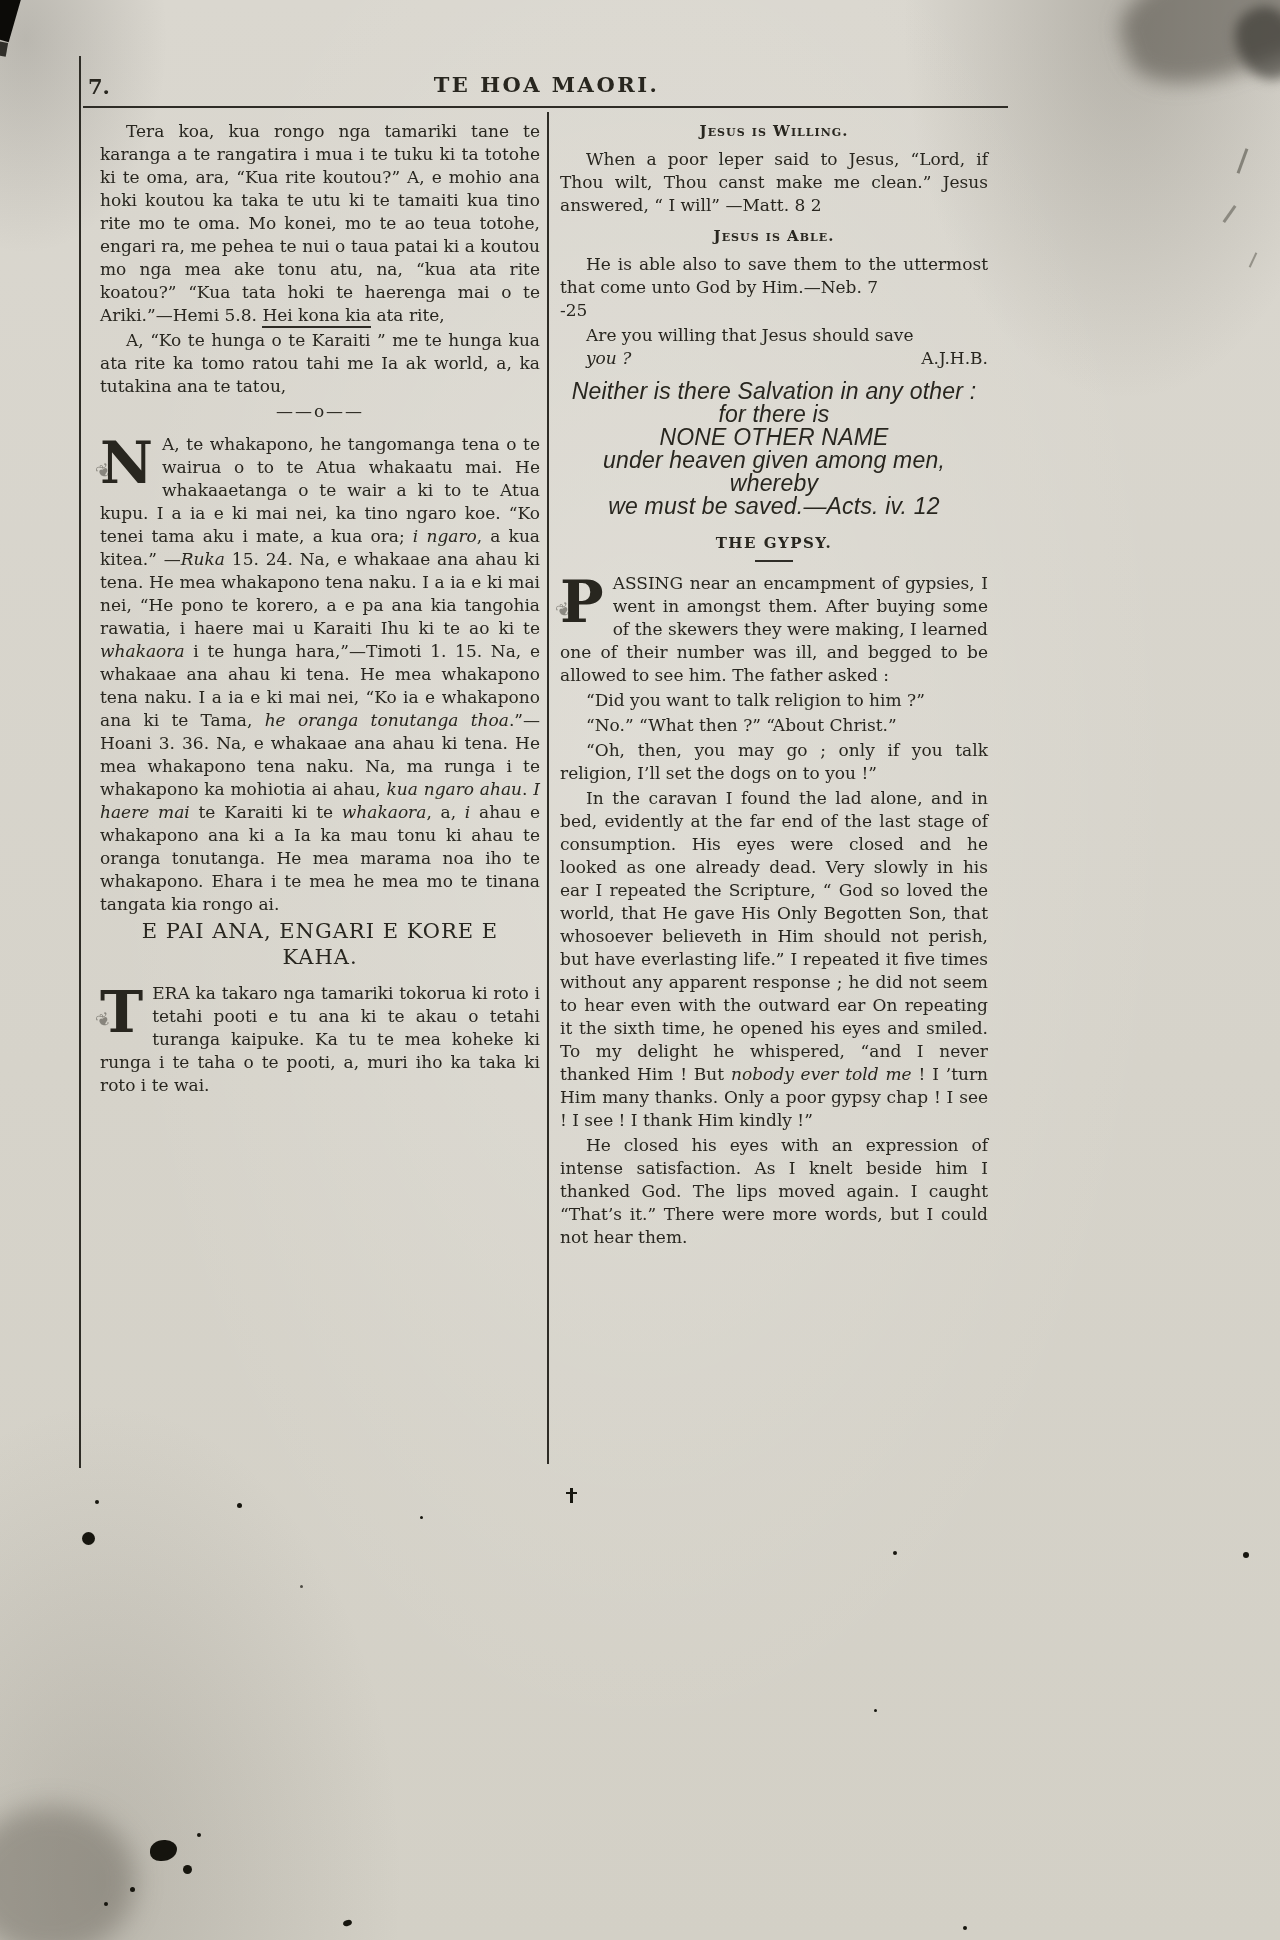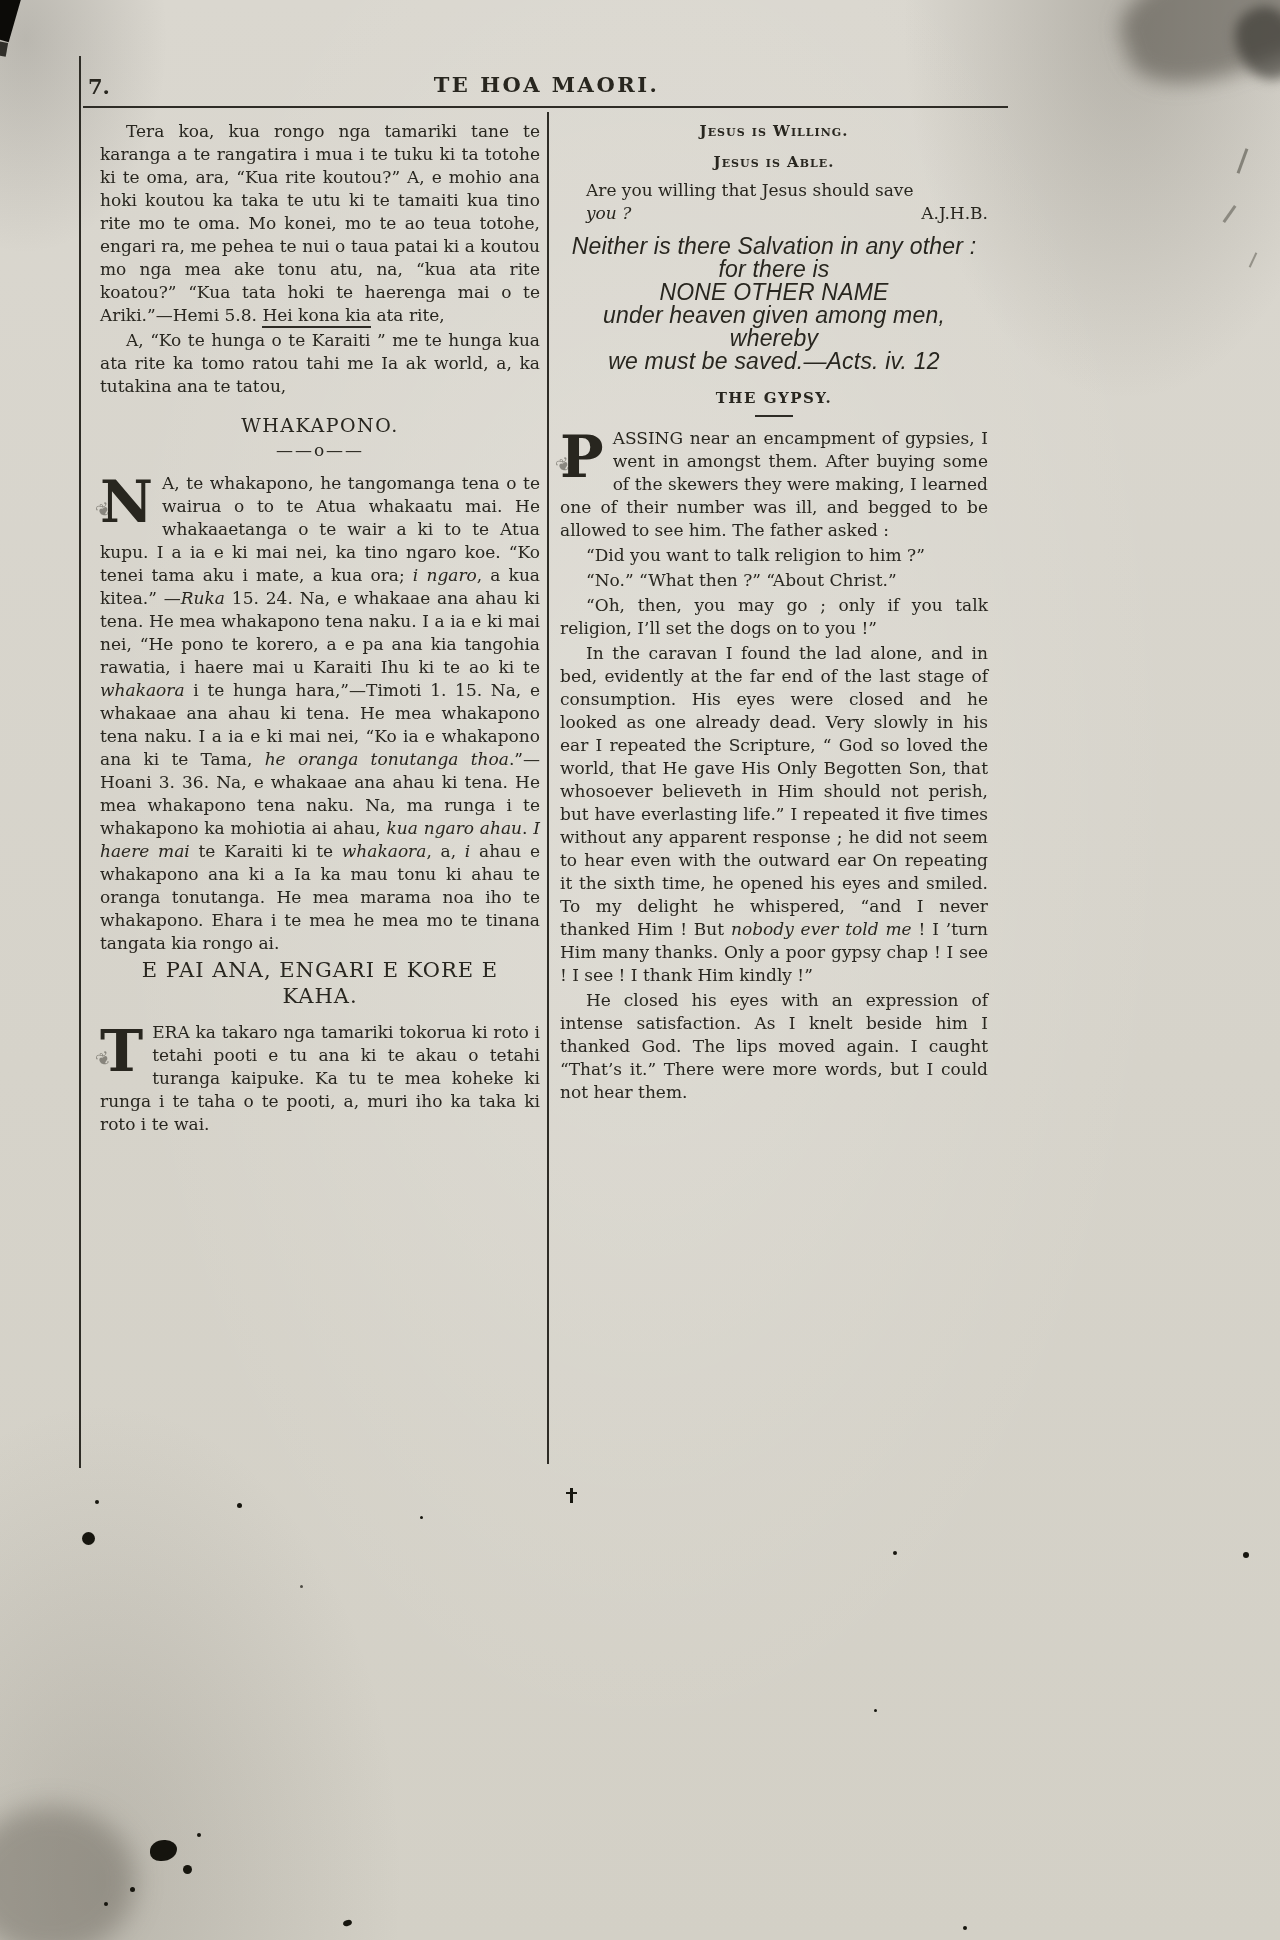--- a/index.html
+++ b/index.html
@@ -58,39 +58,41 @@
 <div class="masthead">TE HOA MAORI.</div>
 
 <div class="rule" style="left:83px;top:106px;width:925px;height:2px;"></div>
 <div class="rule" style="left:79px;top:56px;width:2px;height:1412px;"></div>
 <div class="rule" style="left:547px;top:112px;width:2px;height:1352px;"></div>
 
 <section class="col col-left">
   <p><span>Tera koa, kua rongo nga tamariki tane te karanga a te rangatira i mua i te tuku ki ta totohe ki te oma, ara, “Kua rite koutou?”  A, e mohio ana hoki koutou ka taka te utu ki te tamaiti kua tino rite mo te oma.  Mo konei, mo te ao teua totohe, engari ra, me pehea te nui o taua patai ki a koutou mo nga mea ake tonu atu, na, “kua ata rite koatou?”  “Kua tata hoki te haerenga mai o te Ariki.”—Hemi 5.8.  </span><span class="uline">Hei kona kia</span><span> ata rite,</span></p>
   <p>A, “Ko te hunga o te Karaiti ” me te hunga kua ata rite ka tomo ratou tahi me Ia ak world, a, ka tutakina ana te tatou,</p>
 
-  <h2 class="lhead h-center">WHAKAPONO.</h2>
   <div class="orn">——o——</div>
 
   <p class="noindent">
     <span class="dropcap">N</span><span><span>A, te whakapono, he tangomanga tena o te wairua o to te Atua whakaatu mai.  He whakaaetanga o te wair a ki to te Atua kupu.  I a ia e ki mai nei, ka tino ngaro koe.  “Ko tenei tama aku i mate, a kua ora; </span><span class="it">i ngaro</span><span>, a kua kitea.” —</span><span class="it">Ruka</span><span> 15. 24.  Na, e whakaae ana ahau ki tena. He mea whakapono tena naku.  I a ia e ki mai nei, “He pono te korero, a e pa ana kia tangohia rawatia, i haere mai u Karaiti Ihu ki te ao ki te </span><span class="it">whakaora</span><span> i te hunga hara,”—Timoti 1. 15.  Na, e whakaae ana ahau ki tena.  He mea whakapono tena naku.  I a ia e ki mai nei, “Ko ia e whakapono ana ki te Tama, </span><span class="it">he oranga tonutanga thoa</span><span>.”—Hoani 3. 36.  Na, e whakaae ana ahau ki tena.  He mea whakapono tena naku.  Na, ma runga i te whakapono ka mohiotia ai ahau, </span><span class="it">kua ngaro ahau</span><span>.  </span><span class="it">I haere mai</span><span> te Karaiti ki te </span><span class="it">whakaora</span><span>, a, </span><span class="it">i</span><span> ahau e whakapono ana ki a Ia ka mau tonu ki ahau te oranga tonutanga.  He mea marama noa iho te whakapono.  Ehara i te mea he mea mo te tinana tangata kia rongo ai.</span></span>
   </p>
 
   <h3 class="lhead3 h-center pre">E PAI ANA, ENGARI E KORE E
 KAHA.</h3>
 
   <p class="noindent">
     <span class="dropcap">T</span><span>ERA ka takaro nga tamariki tokorua ki roto i tetahi pooti e tu ana ki te akau o tetahi turanga kaipuke.  Ka tu te mea koheke ki runga i te taha o te pooti, a, muri iho ka taka ki roto i te wai.</span>
   </p>
 </section>
 
 <section class="col col-right">
   <h2 class="rhead">Jesus is Willing.</h2>
+  <p>When a poor leper said to Jesus, “Lord, if Thou wilt, Thou canst make me clean.”  Jesus answered, “ I will” —Matt. 8 2</p>
 
   <h2 class="rhead">Jesus is Able.</h2>
+  <p class="pre">He is able also to save them to the uttermost that come unto God by Him.—Neb. 7
+-25</p>
 
   <p style="margin-bottom:0;">Are you willing that Jesus should save</p>
   <div class="sig-row">
     <span class="it">you ?</span>
     <span>A.J.H.B.</span>
   </div>
 
   <div class="insert">Neither is there Salvation in any other :
 for there is
 NONE OTHER NAME

